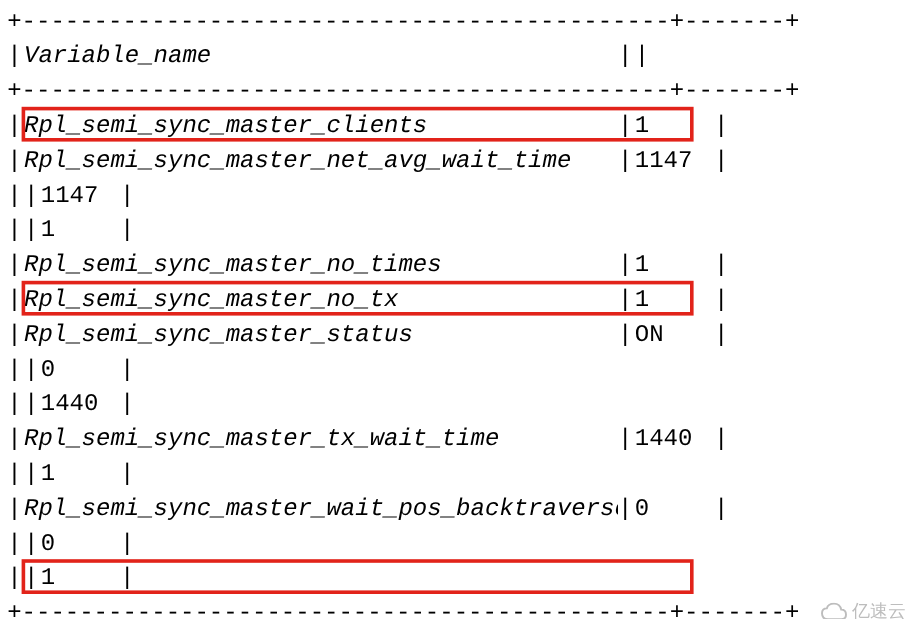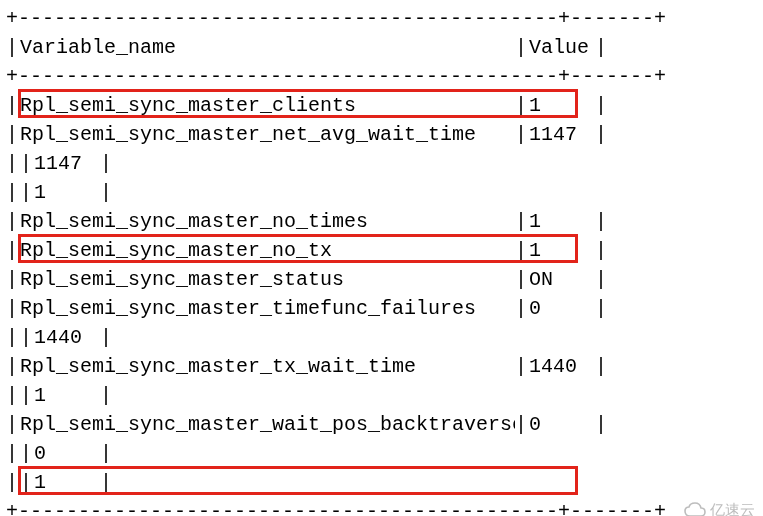--- a/index.html
+++ b/index.html
@@ -1,52 +1,51 @@
 <!DOCTYPE html>
 <html><head>
 <meta charset="utf-8">
 <style>
   * { margin: 0; padding: 0; box-sizing: border-box; }
   html, body { width: 763px; height: 516px; background: #ffffff; font-family: "Courier New", monospace; font-size: 20px; color: #000; overflow: hidden; }
   .wrap { padding: 4px 6px; position: relative; line-height: 29px; }
   .divider { white-space: pre; letter-spacing: 0; }
   .row { display: flex; white-space: pre; }
   .row .pipe { width: 14px; }
-  .row .name { flex: 0 0 495px; overflow: hidden; }
+  .row .name { flex: 0 0 495px; overflow: hidden; font-style: italic; }
   .row .pipe2 { width: 14px; }
   .row .val { flex: 0 0 66px; }
   .row .pipe3 { width: 14px; }
   .hl { border: 3px solid #e2231a; position: absolute; pointer-events: none; }
   .watermark { position: absolute; right: 8px; bottom: 6px; display: flex; align-items: center; gap: 4px; color: #bdbdbd; font-family: Arial, sans-serif; font-size: 15px; }
   .watermark .cloud { display:inline-block; }
   .watermark svg { display:block; }
 </style>
 </head>
 <body>
 
 <div class="wrap" id="wrap">
   <div class="divider">+---------------------------------------------+-------+</div>
   <div class="row">
     <span class="pipe">| </span>
     <span class="name">Variable_name</span>
     <span class="pipe2">| </span>
-    <span class="val">Value</span>
     <span class="pipe3">|</span>
   </div>
   <div class="divider">+---------------------------------------------+-------+</div>
 
   <div id="rows-container">
       <div class="row"><span class="pipe">| </span><span class="name">Rpl_semi_sync_master_clients</span><span class="pipe2">| </span><span class="val">1</span><span class="pipe3">|</span></div>
       <div class="row"><span class="pipe">| </span><span class="name">Rpl_semi_sync_master_net_avg_wait_time</span><span class="pipe2">| </span><span class="val">1147</span><span class="pipe3">|</span></div>
       <div class="row"><span class="pipe">| </span><span class="pipe2">| </span><span class="val">1147</span><span class="pipe3">|</span></div>
       <div class="row"><span class="pipe">| </span><span class="pipe2">| </span><span class="val">1</span><span class="pipe3">|</span></div>
       <div class="row"><span class="pipe">| </span><span class="name">Rpl_semi_sync_master_no_times</span><span class="pipe2">| </span><span class="val">1</span><span class="pipe3">|</span></div>
       <div class="row"><span class="pipe">| </span><span class="name">Rpl_semi_sync_master_no_tx</span><span class="pipe2">| </span><span class="val">1</span><span class="pipe3">|</span></div>
       <div class="row"><span class="pipe">| </span><span class="name">Rpl_semi_sync_master_status</span><span class="pipe2">| </span><span class="val">ON</span><span class="pipe3">|</span></div>
-      <div class="row"><span class="pipe">| </span><span class="name">Rpl_semi_sync_master_timefunc_failures</span><span class="pipe2">| </span><span class="val">0</span><span class="pipe3">|</span></div>
+      <div class="row"><span class="pipe">| </span><span class="pipe2">| </span><span class="val">0</span><span class="pipe3">|</span></div>
       <div class="row"><span class="pipe">| </span><span class="pipe2">| </span><span class="val">1440</span><span class="pipe3">|</span></div>
       <div class="row"><span class="pipe">| </span><span class="name">Rpl_semi_sync_master_tx_wait_time</span><span class="pipe2">| </span><span class="val">1440</span><span class="pipe3">|</span></div>
       <div class="row"><span class="pipe">| </span><span class="pipe2">| </span><span class="val">1</span><span class="pipe3">|</span></div>
       <div class="row"><span class="pipe">| </span><span class="name">Rpl_semi_sync_master_wait_pos_backtraverse</span><span class="pipe2">| </span><span class="val">0</span><span class="pipe3">|</span></div>
       <div class="row"><span class="pipe">| </span><span class="pipe2">| </span><span class="val">0</span><span class="pipe3">|</span></div>
       <div class="row"><span class="pipe">| </span><span class="pipe2">| </span><span class="val">1</span><span class="pipe3">|</span></div>
     </div>
 
   <div class="divider">+---------------------------------------------+-------+</div>
 

